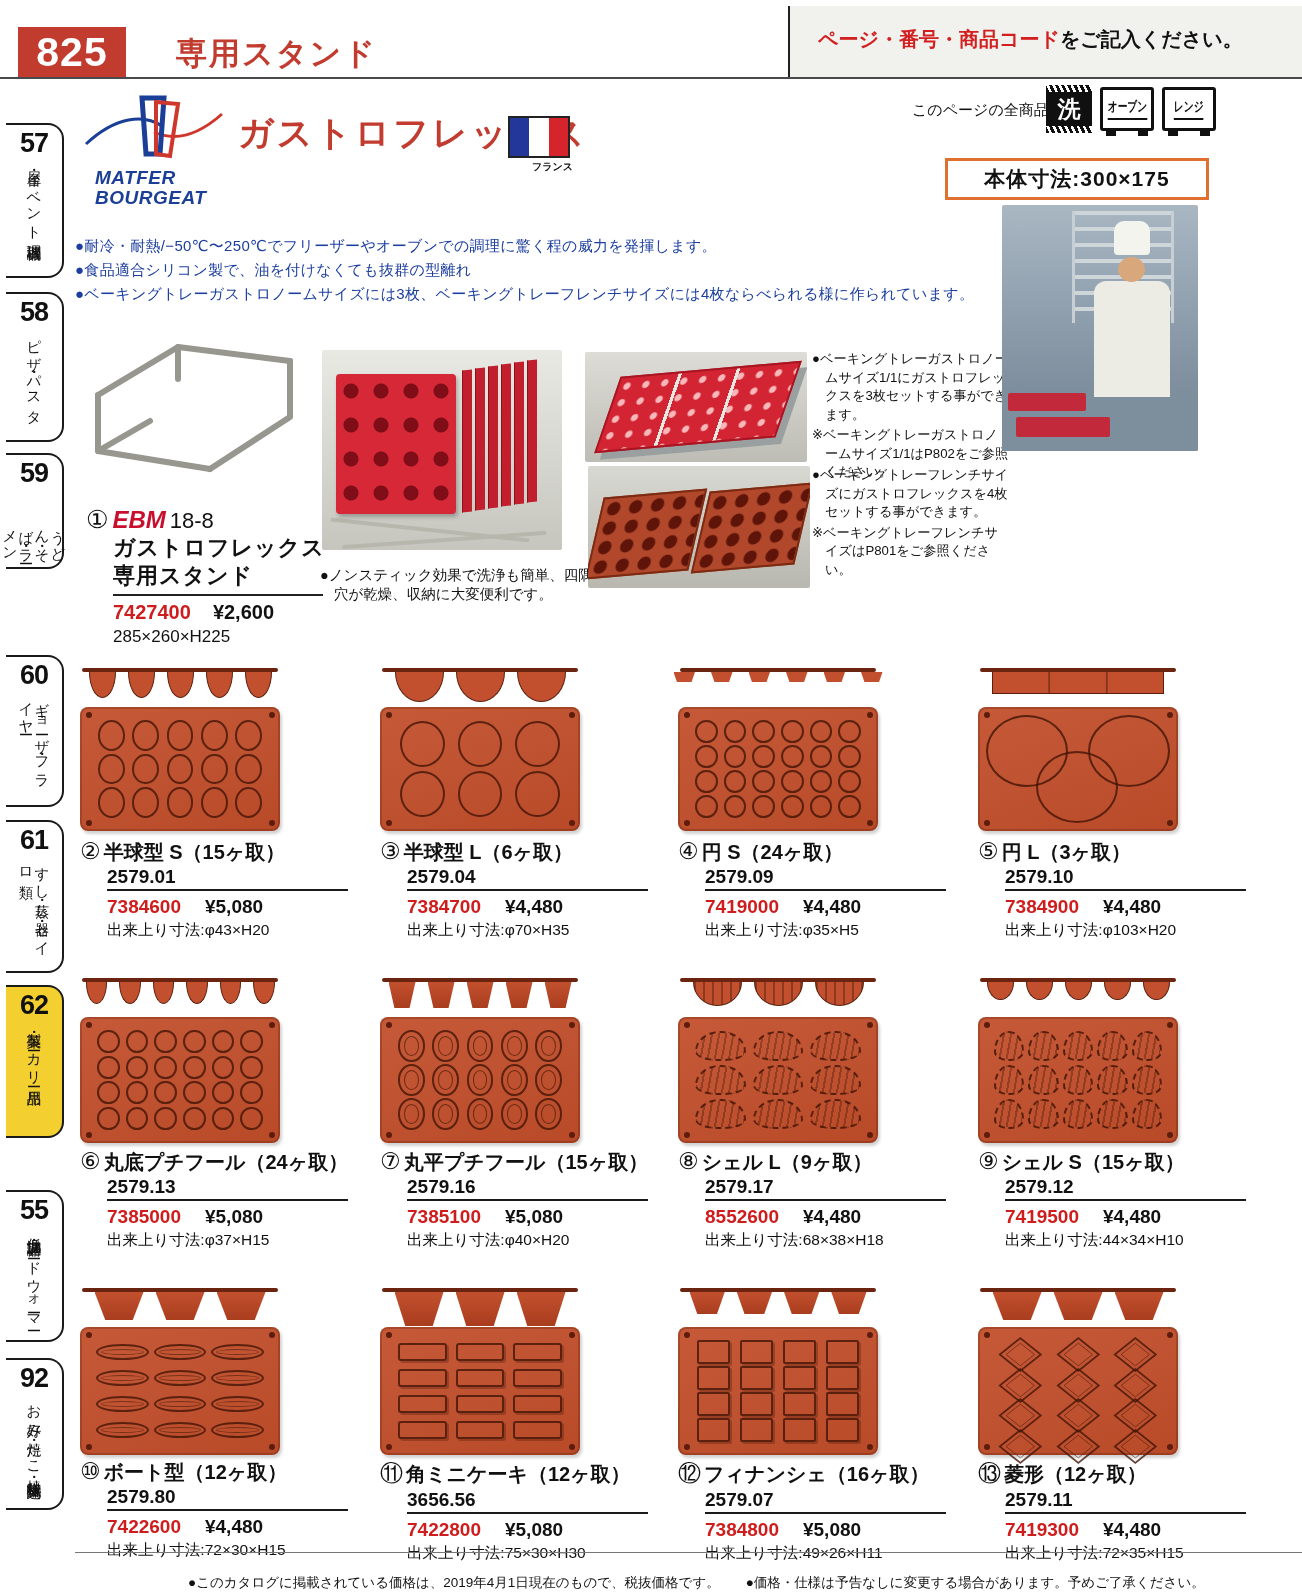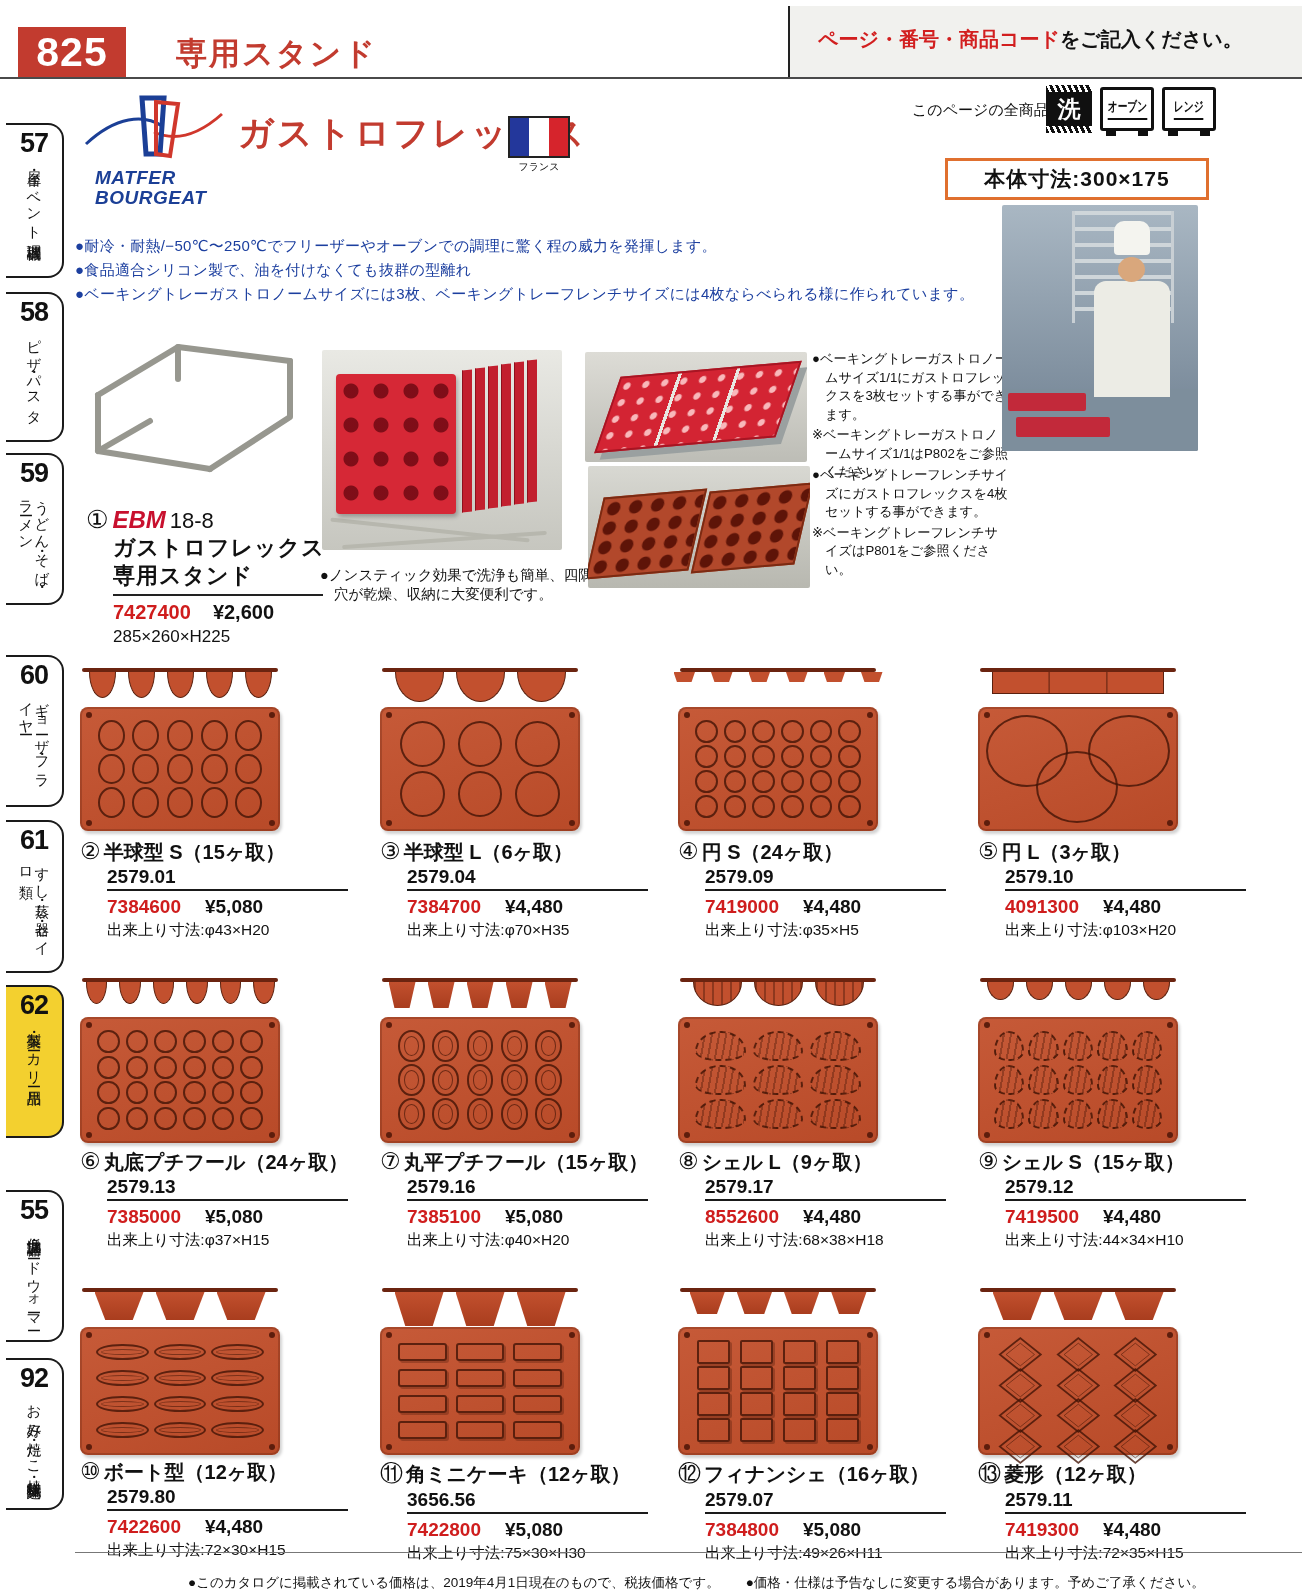--- a/index.html
+++ b/index.html
@@ -40,21 +40,21 @@
   .tab.active{background:#f3d02f;}
   .tab-num{font-size:27px;font-weight:bold;line-height:1;margin-top:5px;letter-spacing:-1px;}
   .tab-label{writing-mode:vertical-rl;font-size:14.5px;line-height:16px;margin-top:3px;letter-spacing:1px;}
 
   
   .brand-logo{position:absolute;left:82px;top:92px;width:152px;height:78px;}
   .logo-text{position:absolute;left:95px;top:168px;color:#1b3f96;font-weight:bold;font-size:19px;line-height:20px;letter-spacing:.5px;font-style:italic;}
   .series-title{position:absolute;left:238px;top:110px;font-size:35px;font-weight:bold;color:#c23b2f;letter-spacing:3px;}
   .flag{position:absolute;left:508px;top:116px;width:62px;height:42px;border:2px solid #222;display:flex;box-sizing:border-box;}
   .flag .b{flex:1;background:#23379b;} .flag .w{flex:1;background:#fff;} .flag .r{flex:1;background:#d6242c;}
-  .flag-label{position:absolute;left:505px;top:160px;width:68px;text-align:center;font-size:10px;font-weight:normal;}
+  .flag-label{position:absolute;left:505px;top:160px;width:68px;text-align:right;font-size:10px;font-weight:bold;}
 
   .features{position:absolute;left:75px;top:210px;width:930px;margin-top:27px;}
   .features p{margin:0 0 5px 0;font-size:15px;color:#1c3f9f;letter-spacing:.3px;}
 
   
   .stand-photo{position:absolute;left:80px;top:333px;width:232px;height:170px;}
   .stand-info{position:absolute;left:86px;top:505px;width:270px;}
   .si-l1{display:flex;align-items:baseline;gap:4px;}
   .si-num{font-size:25px;}
   .si-brand{color:#c8102e;font-style:italic;font-weight:bold;font-size:24px;}
@@ -172,21 +172,21 @@
 
   <div id="sidebar">
       <div class="tab" style="top: 123px; height: 155px;">
         <div class="tab-num">57</div>
         <div class="tab-label" style="height: 105px;">屋台・イベント調理機器</div>
       </div>
       <div class="tab" style="top: 292px; height: 150px;">
         <div class="tab-num">58</div>
         <div class="tab-label" style="height: 100px;">ピザ・パスタ</div>
       </div>
-      <div class="tab" style="top: 453px; height: 152px;">
+      <div class="tab" style="top: 453px; height: 116px; gap: 30px;">
         <div class="tab-num">59</div>
         <div class="tab-label" style="height: 102px;">うどん・そば・ラーメン</div>
       </div>
       <div class="tab" style="top: 655px; height: 152px;">
         <div class="tab-num">60</div>
         <div class="tab-label" style="height: 102px;">ギョーザ・フライヤー</div>
       </div>
       <div class="tab" style="top: 820px; height: 153px;">
         <div class="tab-num">61</div>
         <div class="tab-label" style="height: 103px;">すし・蒸し器・セイロ類</div>
@@ -430,21 +430,21 @@
           <div class="cav cav-circle" style="position: absolute; left: 110px; top: 8px; width: 82px; height: 72px;"></div>
           <div class="cav cav-circle" style="position: absolute; left: 58px; top: 44px; width: 82px; height: 72px;"></div>
         </div>
         <div class="caption">
           <div class="cap1">
             <span class="cnum">⑤</span>
             <span class="cname">円 L（3ヶ取）</span>
           </div>
           <div class="cmodel">2579.10</div>
           <div class="ccode">
-            <span class="code">4091300</span>
+            <span class="code">7384900</span>
             <span class="price">¥4,480</span>
           </div>
           <div class="csize">出来上り寸法:φ103×H20</div>
         </div>
       </div>
       <div class="product" style="left: 80px; top: 978px;">
         <div class="profile">
           <div class="pbar"></div>
           <div class="prow" style="gap: 12px;">
             <div class="pp pp-dome" style="width: 21.5px; height: 22px;"></div>

